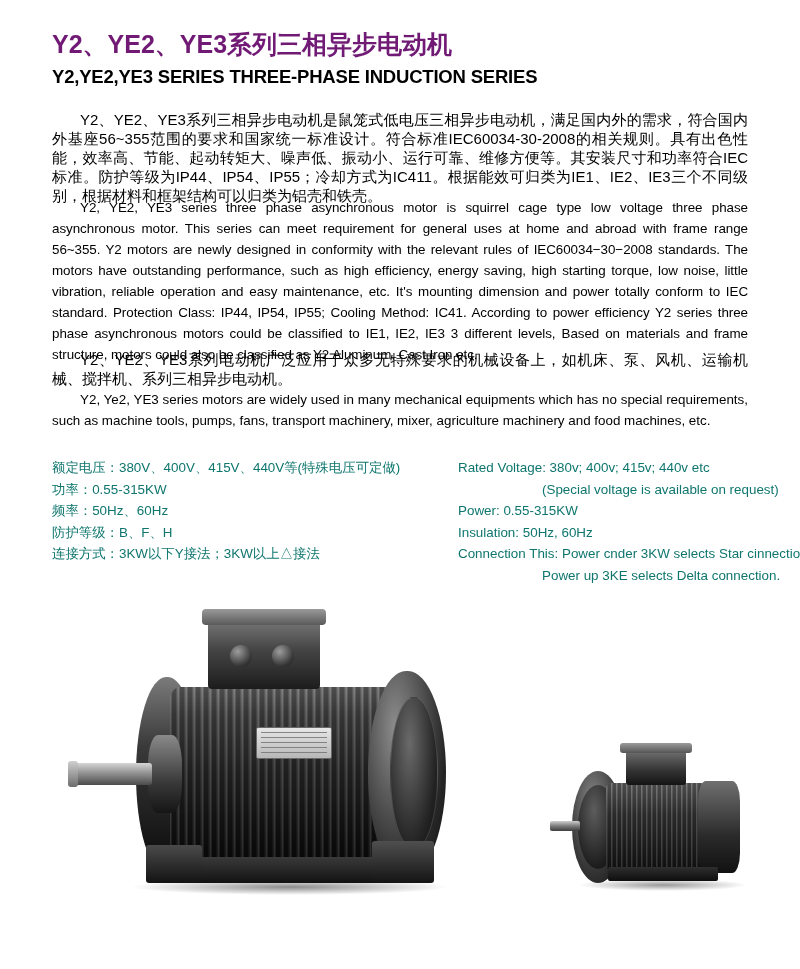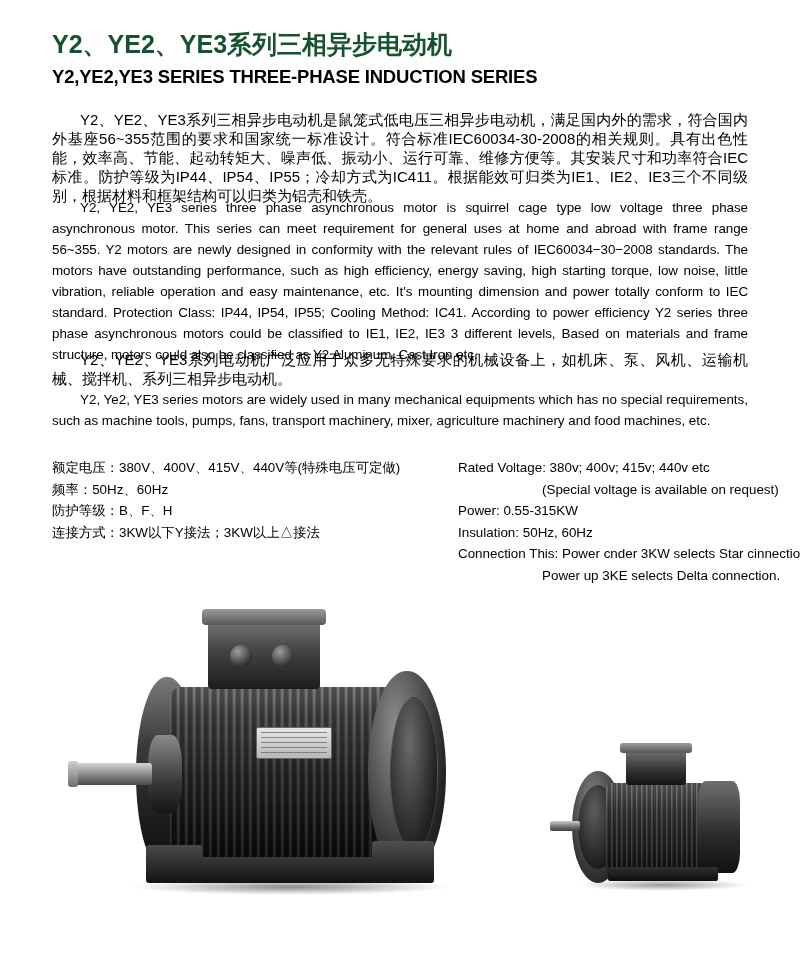--- a/index.html
+++ b/index.html
@@ -22,21 +22,21 @@
     padding: 0;
     box-sizing: border-box;
   }
   .title-cn {
     position: absolute;
     left: 52px;
     top: 28px;
     font-size: 25px;
     font-weight: bold;
     letter-spacing: 0px;
-    color: #14532d;
+    color: #701a75;
     white-space: nowrap;
   }
   .title-en {
     position: absolute;
     left: 52px;
     top: 66px;
     font-size: 18.5px;
     font-weight: bold;
     letter-spacing: -0.2px;
     color: #000;
@@ -61,21 +61,21 @@
   .p1 { top: 110px; }
   .p2 { top: 197px; letter-spacing: -0.05px; }
   .p3 { top: 350px; }
   .p4 { top: 389px; }
 
   .spec {
     position: absolute;
     top: 457px;
     font-size: 13.4px;
     line-height: 21.5px;
-    color: #000000;
+    color: #0f766e;
     white-space: nowrap;
   }
   .spec-left { left: 52px; }
   .spec-right { left: 424px; margin-left: 34px; }
   .spec-right .ind { padding-left: 84px; }
   .spec-right .ind2 { padding-left: 84px; }
 
   
   .photo-area {
     position: absolute;
@@ -356,20 +356,21 @@
   <div class="title-cn">Y2、YE2、YE3系列三相异步电动机</div>
   <div class="title-en">Y2,YE2,YE3 SERIES THREE-PHASE INDUCTION SERIES</div>
 
   <div class="body-block cn p1 indent">Y2、YE2、YE3系列三相异步电动机是鼠笼式低电压三相异步电动机，满足国内外的需求，符合国内外基座56~355范围的要求和国家统一标准设计。符合标准IEC60034-30-2008的相关规则。具有出色性能，效率高、节能、起动转矩大、噪声低、振动小、运行可靠、维修方便等。其安装尺寸和功率符合IEC标准。防护等级为IP44、IP54、IP55；冷却方式为IC411。根据能效可归类为IE1、IE2、IE3三个不同级别，根据材料和框架结构可以归类为铝壳和铁壳。</div>
   <div class="body-block p2 indent">Y2, YE2, YE3 series three phase asynchronous motor is squirrel cage type low voltage three phase asynchronous motor. This series can meet requirement for general uses at home and abroad with frame range 56~355. Y2 motors are newly designed in conformity with the relevant rules of IEC60034−30−2008 standards. The motors have outstanding performance, such as high efficiency, energy saving, high starting torque, low noise, little vibration, reliable operation and easy maintenance, etc. It's mounting dimension and power totally conform to IEC standard. Protection Class: IP44, IP54, IP55; Cooling Method: IC41. According to power efficiency Y2 series three phase asynchronous motors could be classified to IE1, IE2, IE3 3 different levels, Based on materials and frame structure, motors could also be classified as Y2 Aluminum, Cast Iron etc.</div>
   <div class="body-block cn p3 indent">Y2、YE2、YE3系列电动机广泛应用于众多无特殊要求的机械设备上，如机床、泵、风机、运输机械、搅拌机、系列三相异步电动机。</div>
   <div class="body-block p4 indent">Y2, Ye2, YE3 series motors are widely used in many mechanical equipments which has no special requirements, such as machine tools, pumps, fans, transport machinery, mixer, agriculture machinery and food machines, etc.</div>
 
   <div class="spec spec-left">
     <div>额定电压：380V、400V、415V、440V等(特殊电压可定做)</div>
+    <div>功率：0.55-315KW</div>
     <div>频率：50Hz、60Hz</div>
     <div>防护等级：B、F、H</div>
     <div>连接方式：3KW以下Y接法；3KW以上△接法</div>
   </div>
 
   <div class="spec spec-right">
     <div>Rated Voltage: 380v; 400v; 415v; 440v etc</div>
     <div class="ind">(Special voltage is available on request)</div>
     <div>Power: 0.55-315KW</div>
     <div>Insulation: 50Hz, 60Hz</div>

